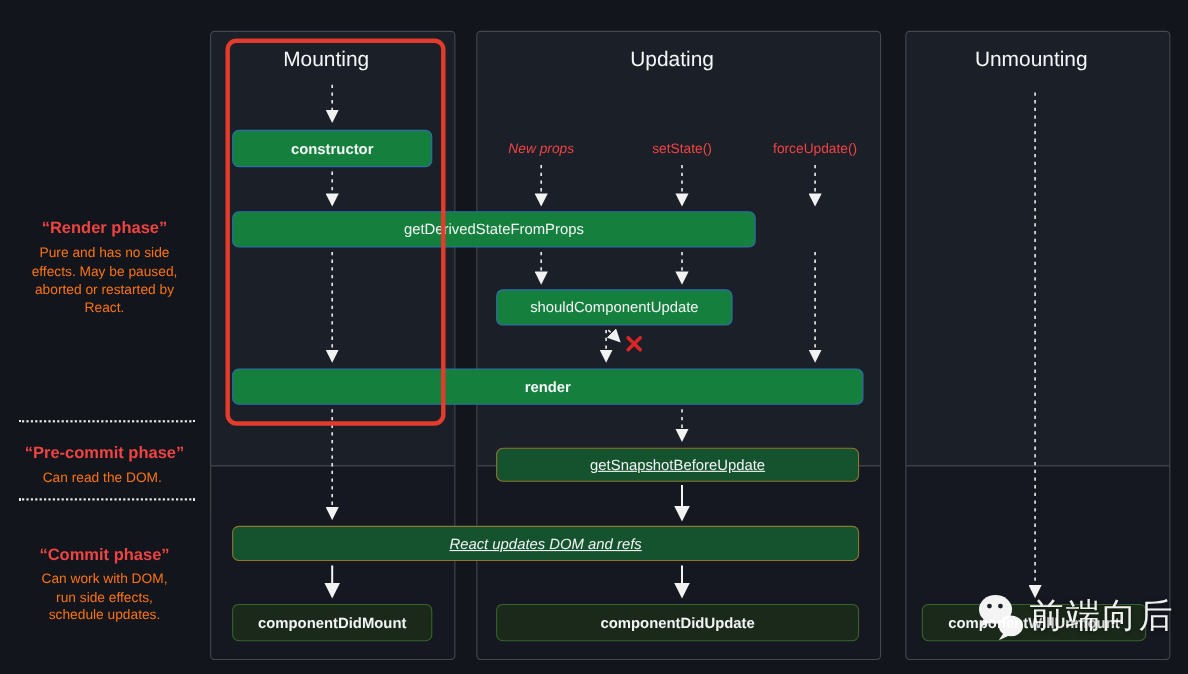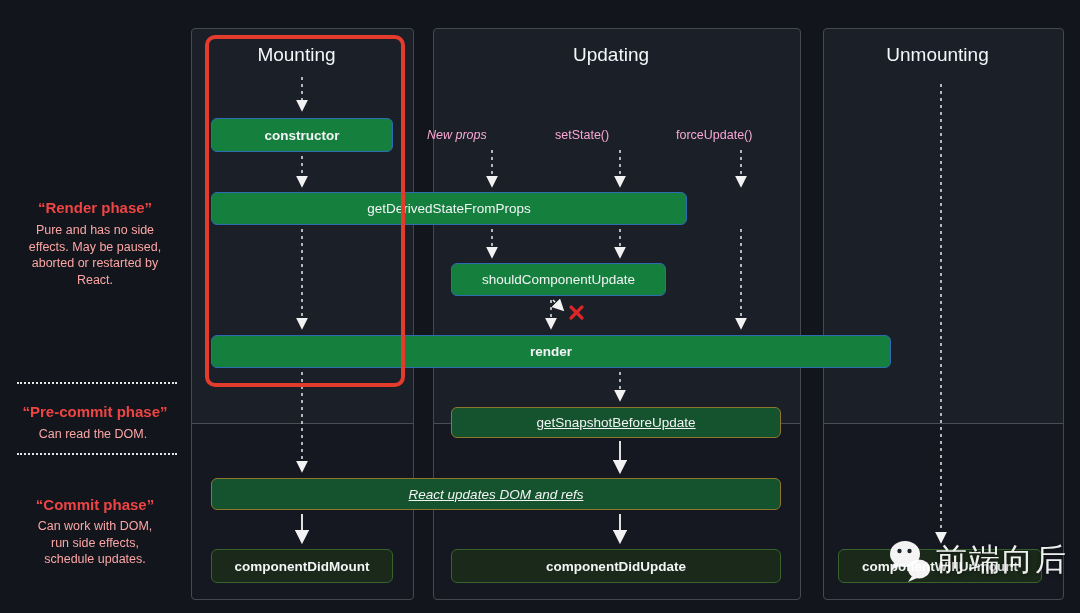--- a/index.html
+++ b/index.html
@@ -22,24 +22,24 @@
     position:absolute;display:flex;align-items:center;justify-content:center;
     border-radius:6px;font-size:13.5px;color:#f3f4f6;border:1px solid;z-index:6;
     box-sizing:border-box;white-space:nowrap;
   }
   .blue{background:#15803d;border-color:#2e6bb1;}
   .amber{background:#14532d;border-color:#8e762e;text-decoration:underline;}
   .green{background:#1a2919;border-color:#35652c;}
   .bold{font-weight:700;}
   .italic{font-style:italic;}
   
-  .trigger{position:absolute;top:128px;width:130px;text-align:left;font-size:12.5px;color:#f9a8d4;z-index:4;}
+  .trigger{position:absolute;top:128px;width:130px;text-align:center;font-size:12.5px;color:#ef4444;z-index:4;}
   
   .sb-title{position:absolute;left:0;width:190px;text-align:center;font-size:15px;font-weight:700;color:#ef4444;z-index:2;}
-  .sb-desc{position:absolute;text-align:center;font-size:12.5px;line-height:1.33;color:#fca5a5;z-index:2;}
+  .sb-desc{position:absolute;text-align:center;font-size:12.5px;line-height:1.33;color:#f97316;z-index:2;}
   .dotted-divider{position:absolute;left:17px;width:160px;border-top:2px dotted #e8e8e8;z-index:2;}
   
   .red-rect{
     position:absolute;left:205px;top:35px;width:192px;height:344px;
     border:4px solid #e33b2c;border-radius:10px;z-index:10;pointer-events:none;
   }
   
   #arrows{position:absolute;left:0;top:0;z-index:3;pointer-events:none;}
   .dash{stroke:#e9e9e9;stroke-width:1.5;stroke-dasharray:3 4;fill:none;}
   .solid{stroke:#f7f7f7;stroke-width:1.8;fill:none;}
@@ -120,21 +120,21 @@
     <line class="dash" x1="620" y1="372" x2="620" y2="400" marker-end="url(#ah)"></line>
     <line class="solid" x1="620" y1="441" x2="620" y2="472" marker-end="url(#ah)"></line>
     <line class="solid" x1="620" y1="514" x2="620" y2="542" marker-end="url(#ah)"></line>
 
     <line class="dash" x1="941" y1="84" x2="941" y2="542" marker-end="url(#ah)"></line>
   </svg>
 
   <div class="box blue bold" style="left:211px;top:118px;width:182px;height:34px;">constructor</div>
   <div class="box blue" style="left:211px;top:192px;width:476px;height:33px;">getDerivedStateFromProps</div>
   <div class="box blue" style="left:451px;top:263px;width:215px;height:33px;">shouldComponentUpdate</div>
-  <div class="box blue bold" style="left:211px;top:335px;width:680px;height:33px;">render</div>
+  <div class="box blue bold" style="left:211px;top:335px;width:574px;height:33px;">render</div>
   <div class="box amber" style="left:451px;top:407px;width:330px;height:31px;">getSnapshotBeforeUpdate</div>
   <div class="box amber italic" style="left:211px;top:478px;width:570px;height:32px;">React updates DOM and refs</div>
   <div class="box green bold" style="left:451px;top:549px;width:330px;height:34px;">componentDidUpdate</div>
   <div class="box green bold" style="left:211px;top:549px;width:182px;height:34px;">componentDidMount</div>
   <div class="box green bold" style="left:838px;top:549px;width:204px;height:34px;">componentWillUnmount</div>
 
   <div class="red-rect"></div>
 
   <div class="watermark">
     <svg width="50" height="46" viewBox="0 0 50 46">

